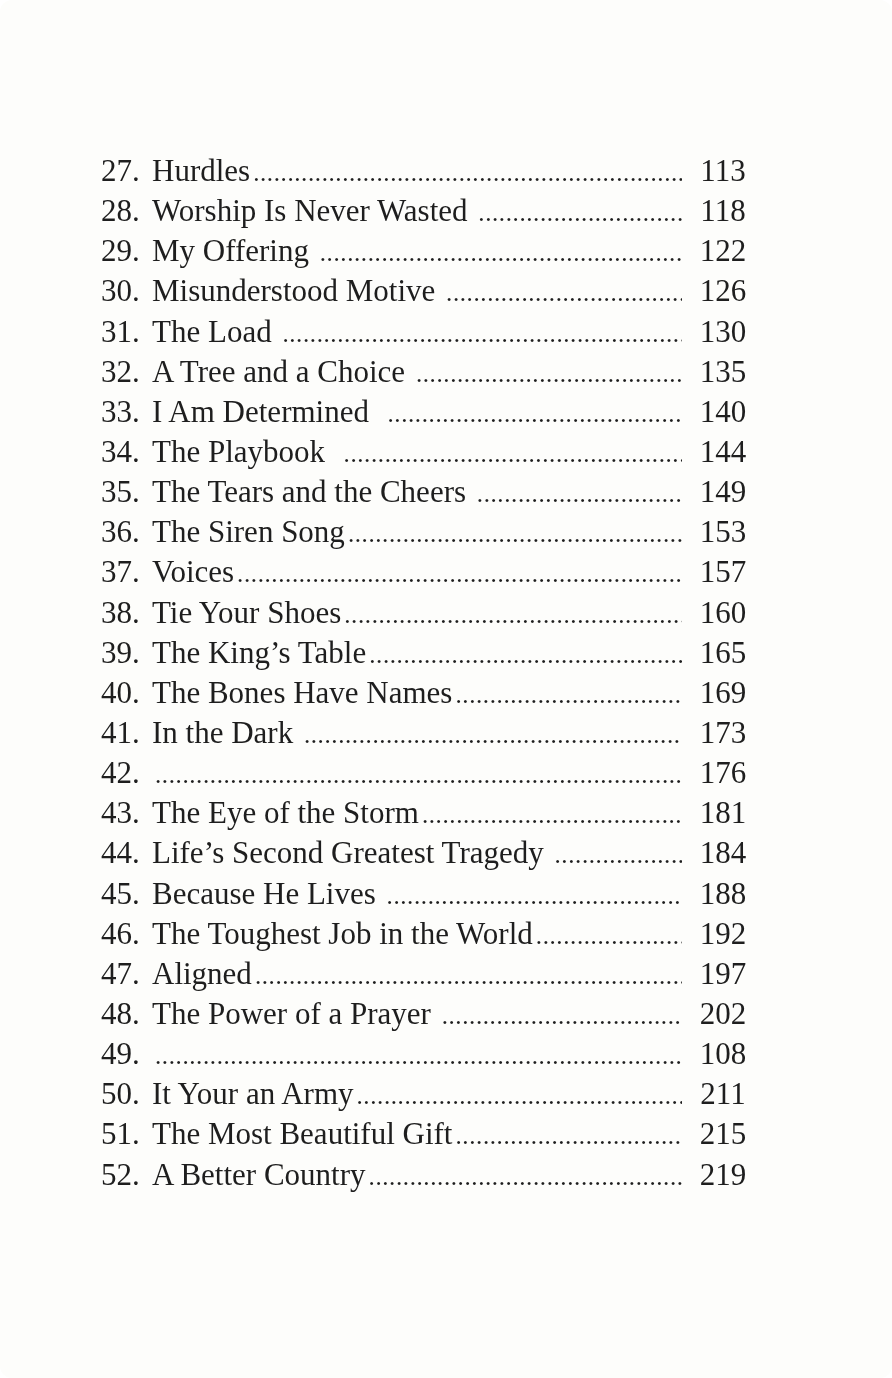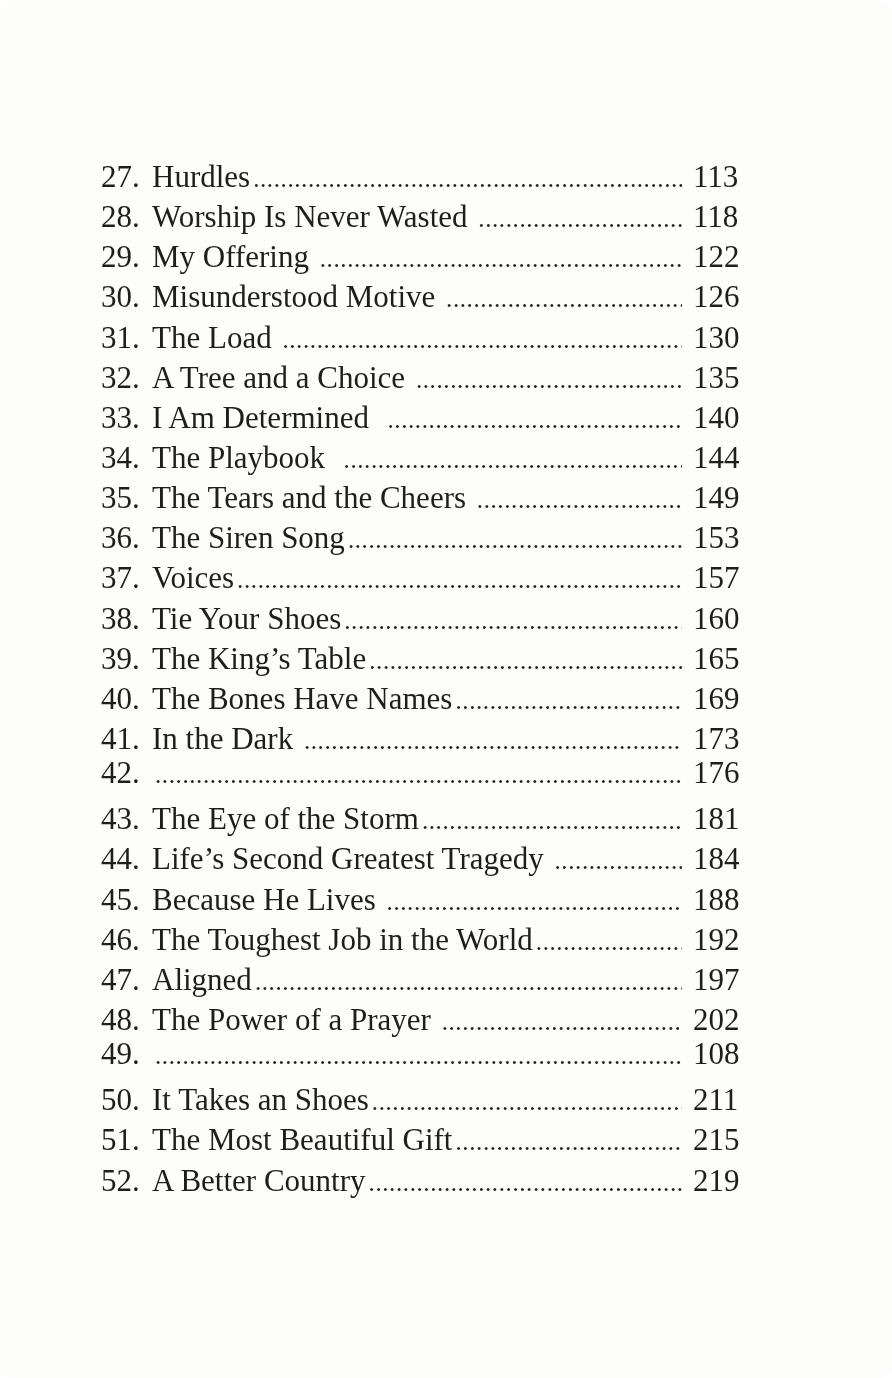--- a/index.html
+++ b/index.html
@@ -31,39 +31,38 @@
     font-size: 31px;
     white-space: nowrap;
   }
   .toc-num {
     flex: 0 0 51px;
     text-align: left;
   }
   .toc-title {
     flex: 0 0 auto;
     white-space: pre;
-    margin-top: 6px;
   }
   .toc-dots {
     flex: 1 1 auto;
     overflow: hidden;
     white-space: nowrap;
     margin-left: 3px;
     margin-right: 11px;
     min-width: 0;
   }
   .toc-dots::after {
     content: "..........................................................................................................................................................................................................................";
     font-size: 25px;
     letter-spacing: 0.6px;
     color: var(--page-fg, #1e1e1e);
   }
   .toc-page {
     flex: 0 0 60px;
-    text-align: left;
+    text-align: center;
   }
 </style>
 </head>
 <body>
 
 <main class="page" style="--page-bg: #fdfdfb; --page-fg: #1e1e1e;">
   <section class="toc">
   <div class="toc-row">
     <span class="toc-num">27.</span>
     <span class="toc-title">Hurdles</span>
@@ -218,21 +217,21 @@
   </div>
 
   <div class="toc-row">
     <span class="toc-num">49.</span>
     <span class="toc-dots"></span>
     <span class="toc-page">108</span>
   </div>
 
   <div class="toc-row">
     <span class="toc-num">50.</span>
-    <span class="toc-title">It Takes an Shoes</span>
+    <span class="toc-title">It Your an Army</span>
     <span class="toc-dots"></span>
     <span class="toc-page">211</span>
   </div>
 
   <div class="toc-row">
     <span class="toc-num">51.</span>
     <span class="toc-title">The Most Beautiful Gift</span>
     <span class="toc-dots"></span>
     <span class="toc-page">215</span>
   </div>

